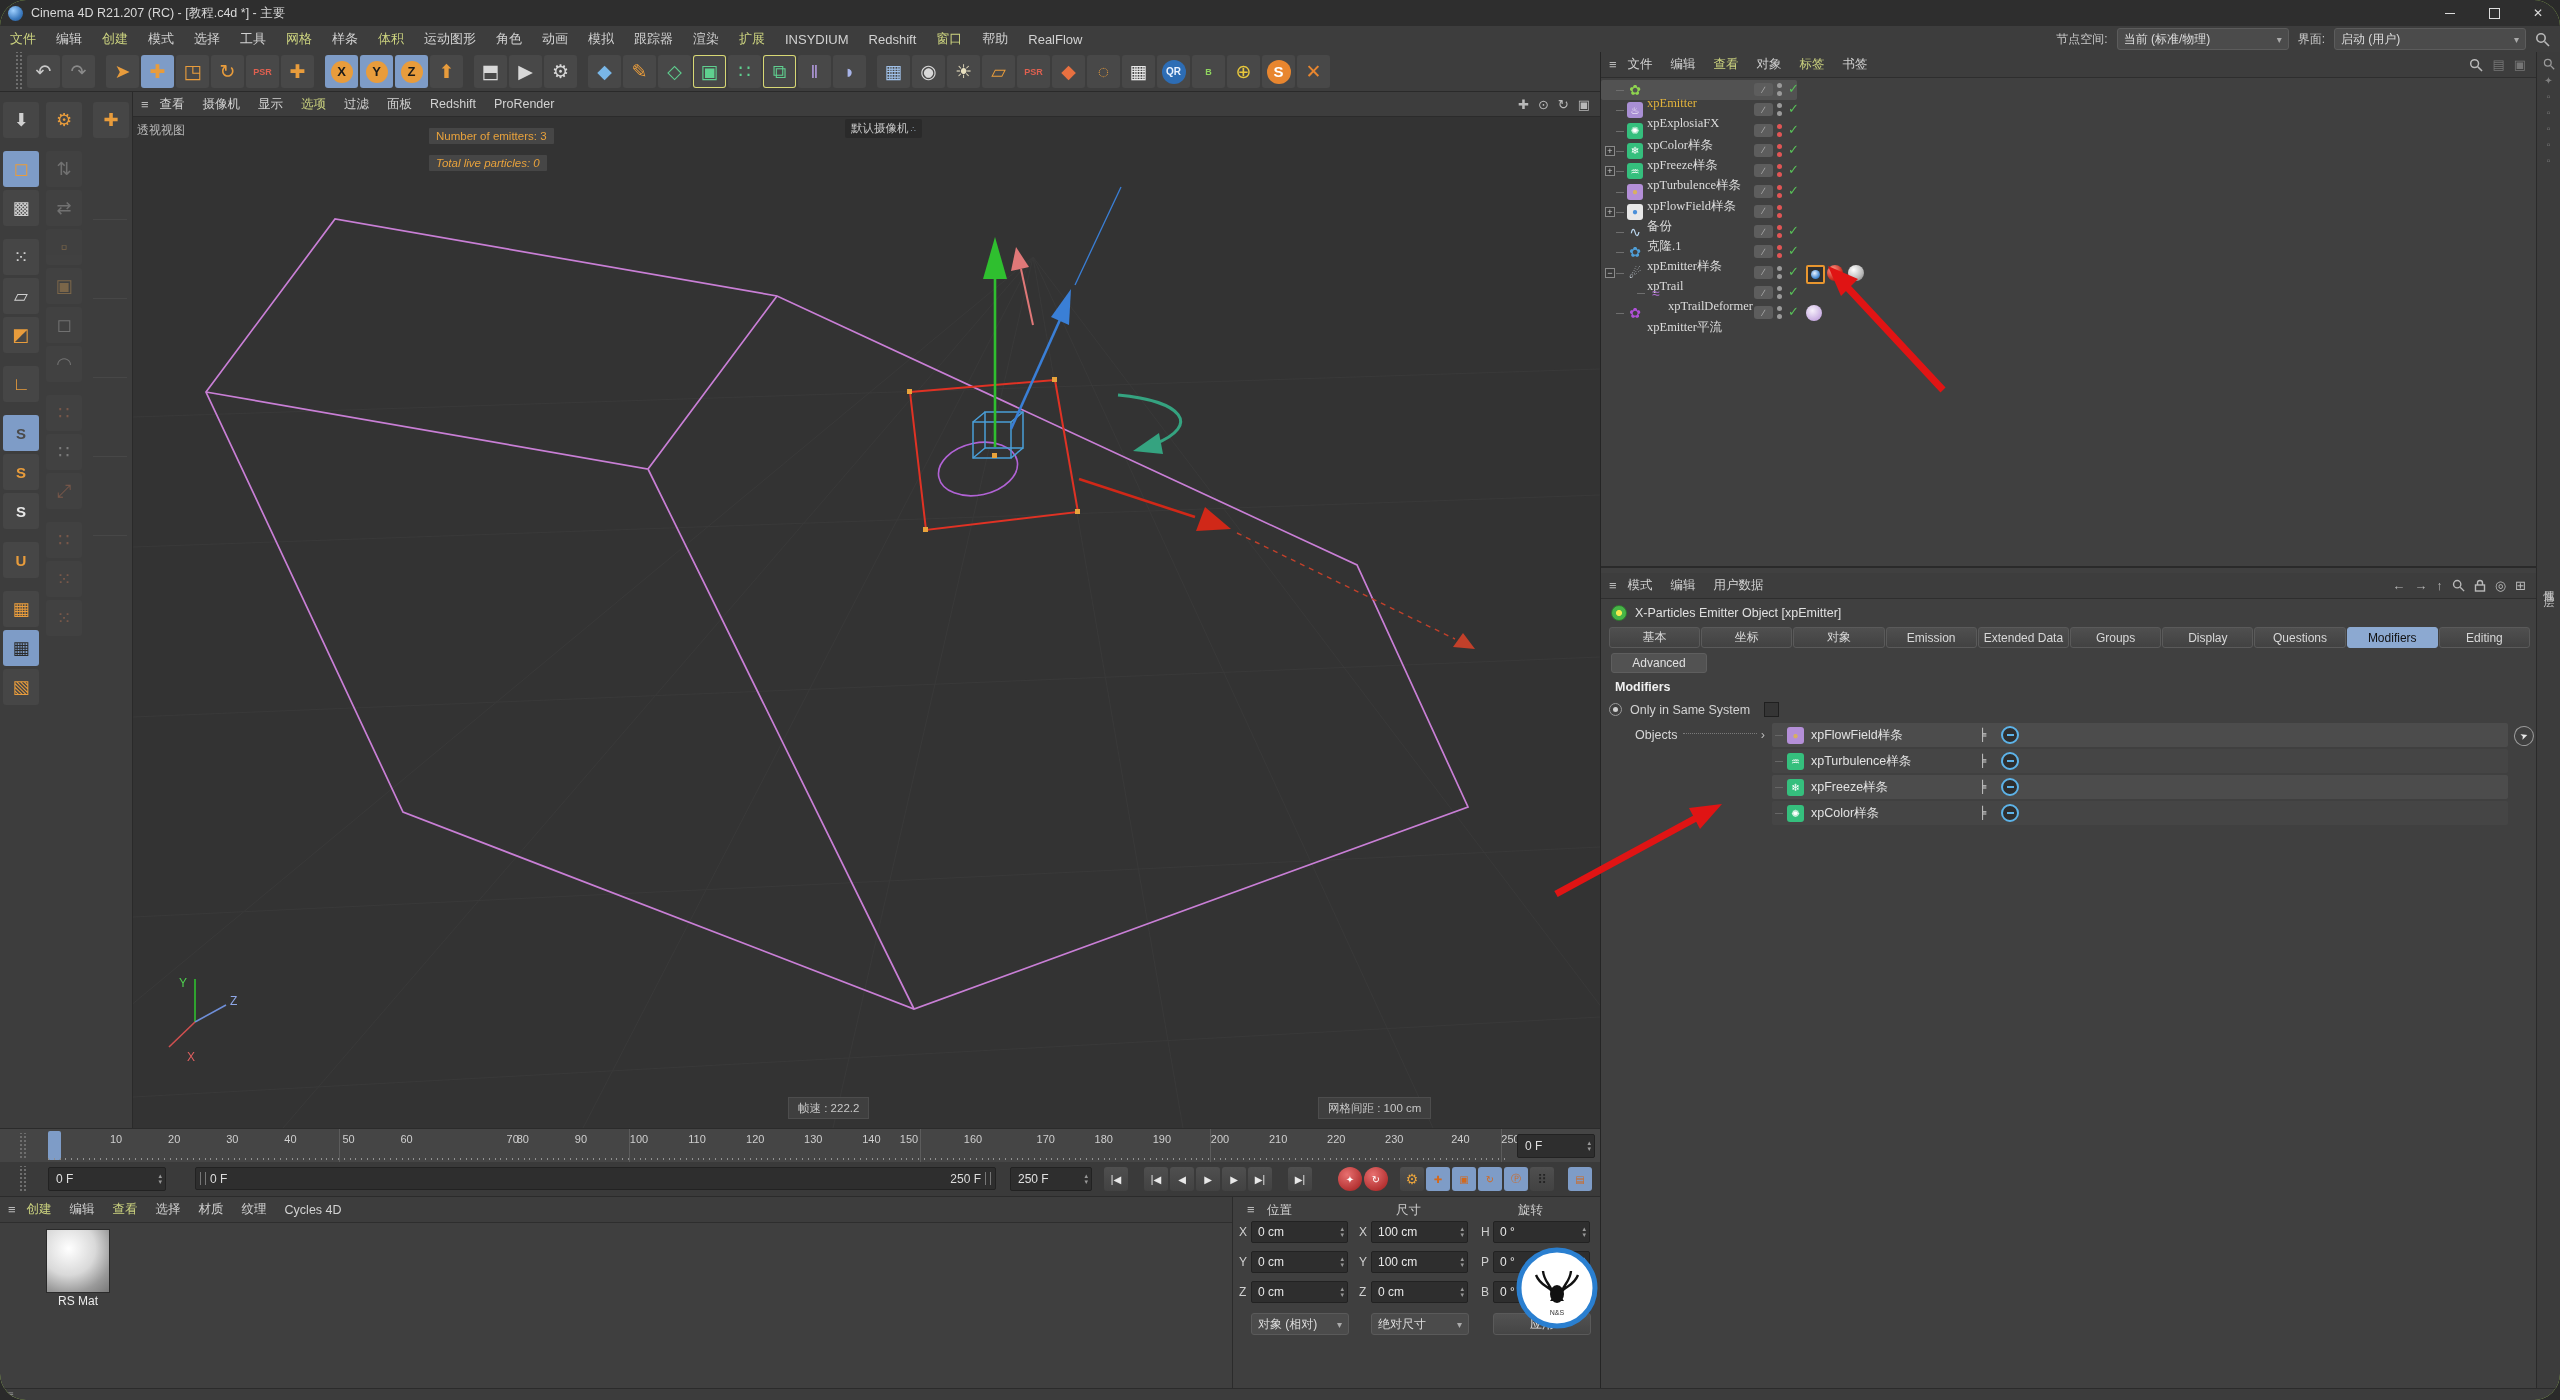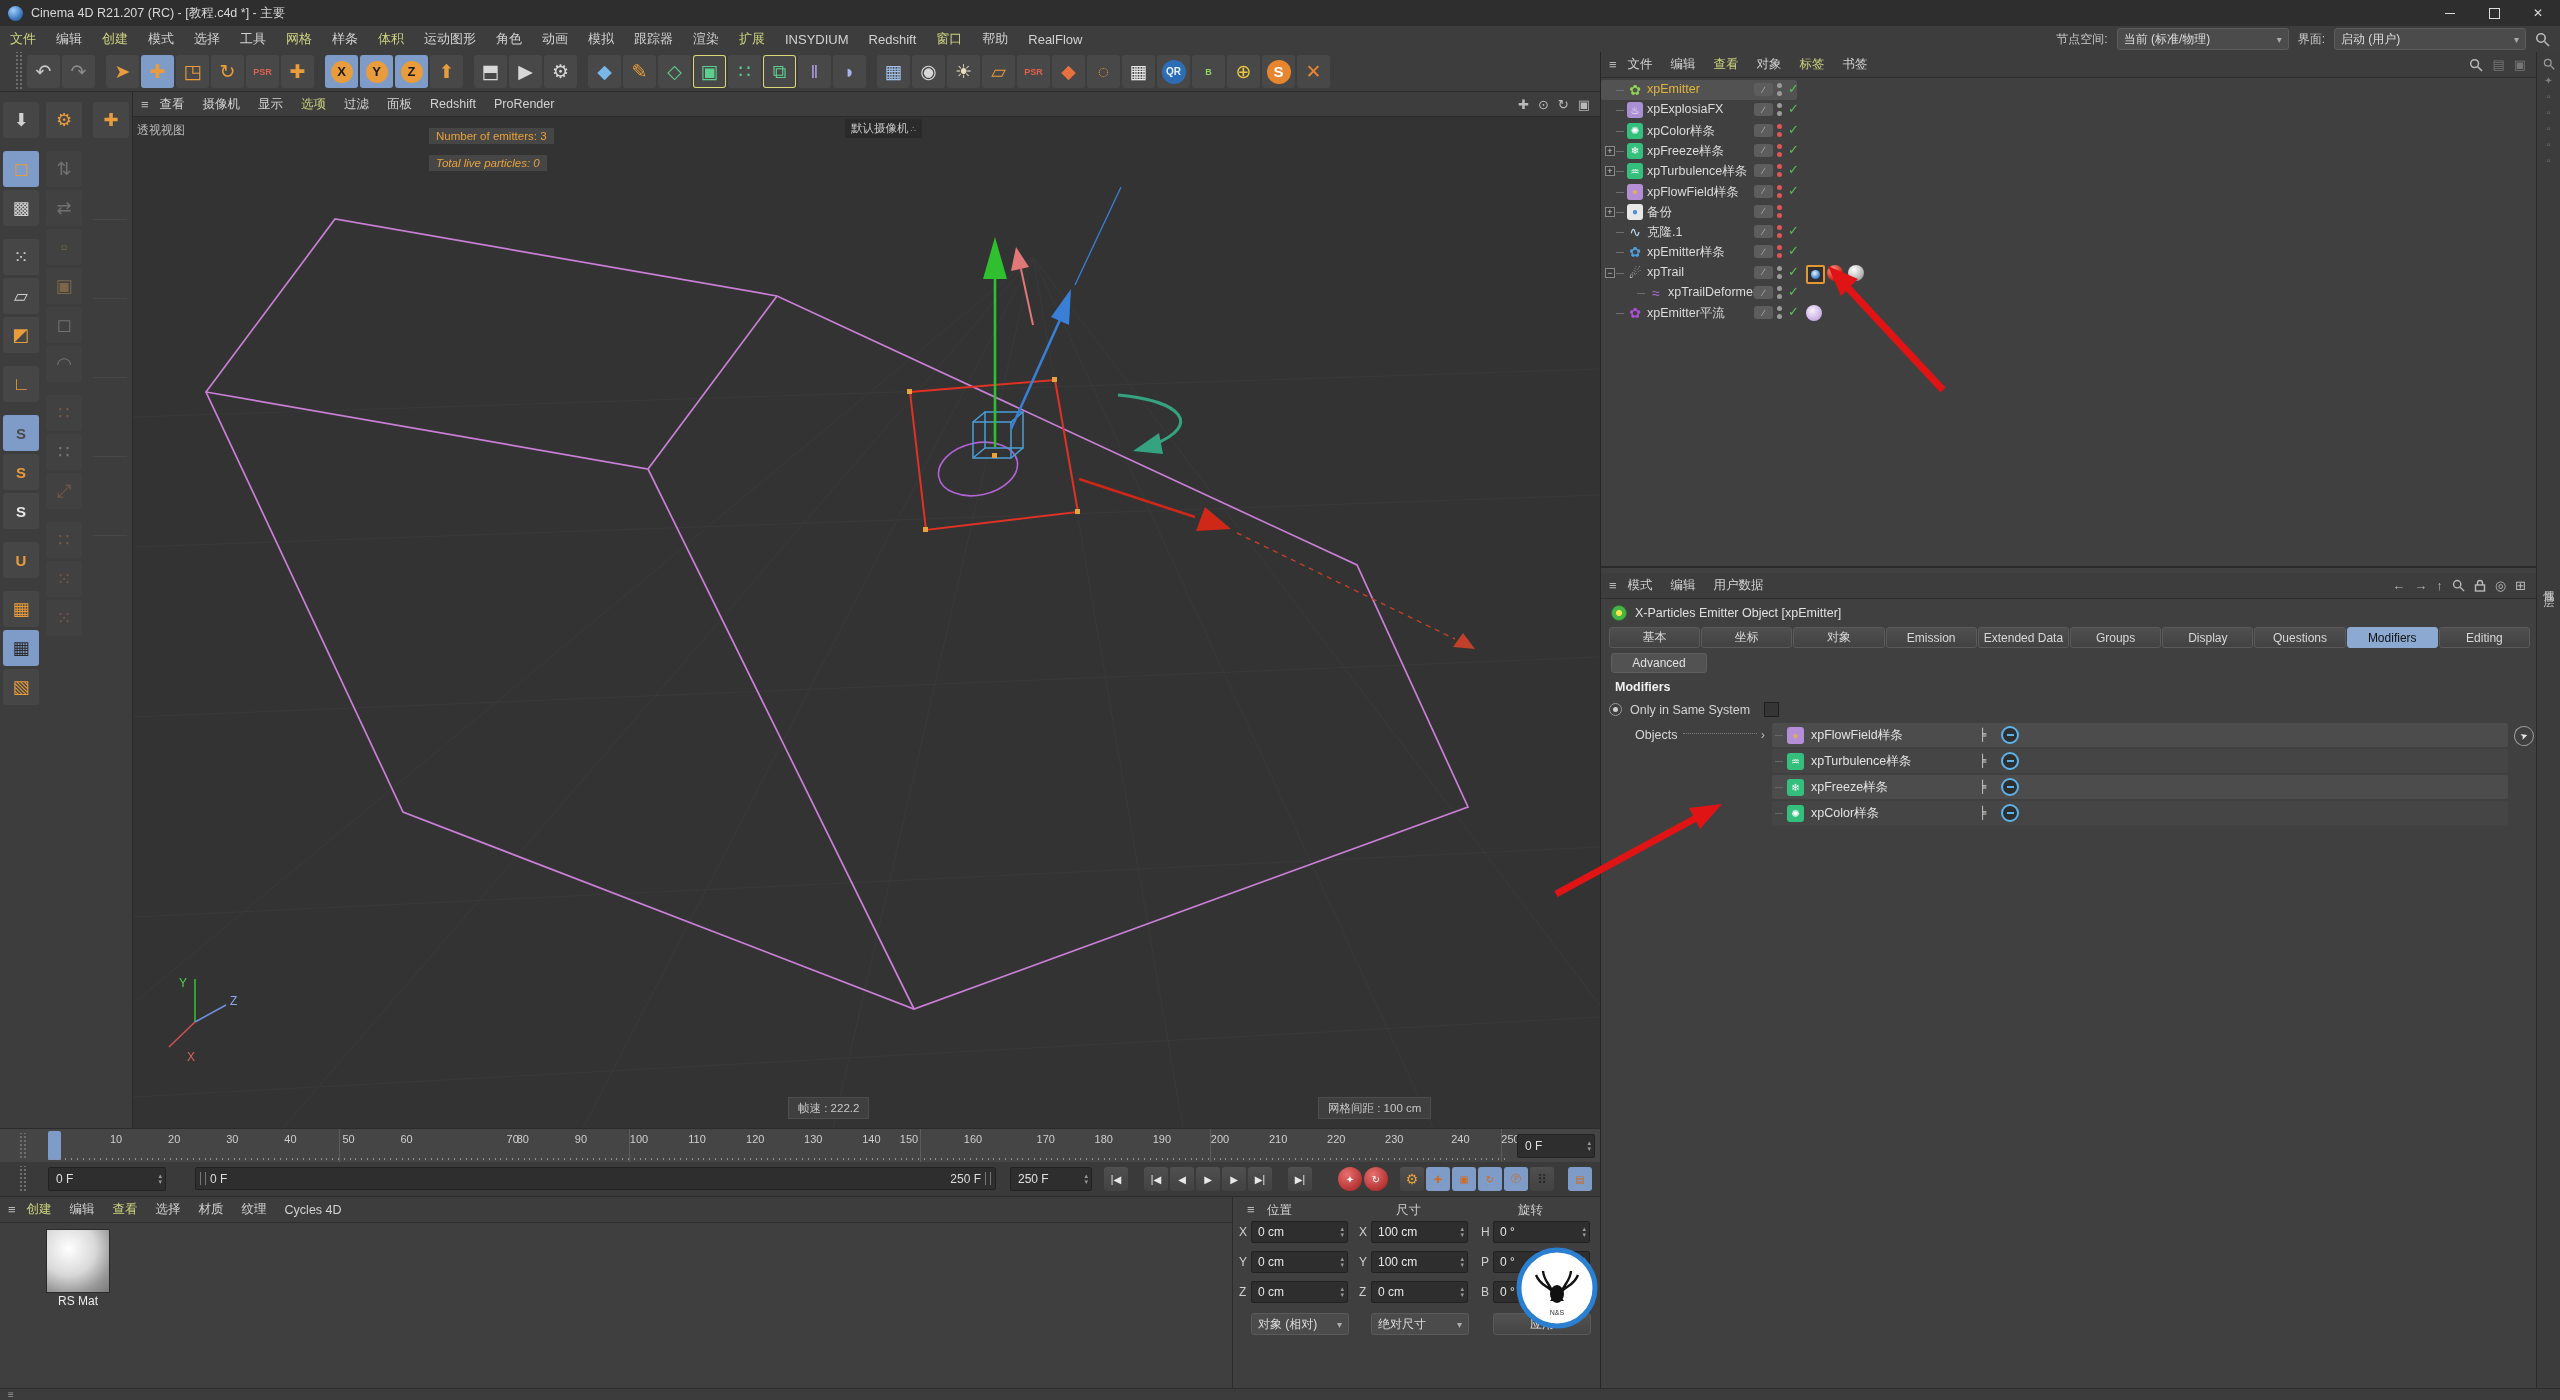--- a/index.html
+++ b/index.html
@@ -1,17 +1,17 @@
 <!DOCTYPE html>
 <html><head>
 <meta charset="utf-8">
 <style>
   html,body{margin:0;padding:0;background:#2a2a2a;}
   #root{position:relative;width:2560px;height:1400px;overflow:hidden;background:#bef264;
-        font-family:"Liberation Sans","DejaVu Sans",sans-serif;color:#d2d2d2;font-size:13px;}
+        font-family:"Liberation Sans","DejaVu Sans",sans-serif;color:#d2d2d2;font-size:13px;border-radius:26px;}
   .abs{position:absolute;}
   .flex{display:flex;align-items:center;}
   .dim{opacity:.45;}
   
   #titlebar{left:0;top:0;width:2560px;height:26px;background:#2e2e2e;display:flex;align-items:center;border-bottom:1px solid #242424;}
   #c4dlogo{width:15px;height:15px;border-radius:50%;margin:0 8px 0 8px;background:radial-gradient(circle at 35% 30%,#9fd0ff,#3d7bbf 60%,#1d4d85);}
   .winbtn{width:44px;height:26px;display:flex;align-items:center;justify-content:center;color:#dcdcdc;font-size:12px;}
   .minbar{width:10px;height:1px;background:#dcdcdc;}
   .maxbox{width:9px;height:9px;border:1px solid #dcdcdc;}
   
@@ -51,21 +51,21 @@
   .pmenu{position:absolute;left:0;width:100%;height:26px;background: #3d3d3d;display:flex;align-items:center;border-bottom:1px solid #2e2e2e;box-sizing:border-box;}
   .pmenu .mi{padding:0 9px;font-size:12.5px;}
   .hamb{color:#b9b9b9;font-size:13px;margin-left:8px;margin-right:2px;}
   .omrow{position:absolute;left:0;width:100%;height:20px;}
   .omsel{position:absolute;left:0;top:0;width:196px;height:20px;background:#525252;border-radius:2px;}
   .omexp{position:absolute;left:4px;top:5px;width:10px;height:10px;background:#393939;border:1px solid #8a8a8a;color:#ccc;
          font-size:9px;line-height:9px;text-align:center;box-sizing:border-box;}
   .omconn{position:absolute;top:10px;width:8px;height:1px;background:#6e6e6e;}
   .omicon{position:absolute;top:2px;width:16px;height:16px;border-radius:3px;display:flex;align-items:center;justify-content:center;font-size:10px;}
   .omicon.noBg{font-size:14px;}
-  .omname{position:absolute;top:2px;font-size:12.5px;color:#dcdcdc;white-space:nowrap;}
+  .omname{position:absolute;top:16px;font-size:12.5px;color:#dcdcdc;white-space:nowrap;font-family:Liberation Serif, serif;}
   .pencil{position:absolute;left:153px;top:3px;width:19px;height:13px;background:#5d5d5d;border-radius:3px;color:#b4b4b4;
           font-size:9px;display:flex;align-items:center;justify-content:center;}
   .vdot{position:absolute;left:176px;width:5px;height:5px;border-radius:50%;}
   .omcheck{position:absolute;left:187px;top:1px;color:#58c058;font-size:13px;font-weight:bold;}
   .tag{position:absolute;top:2px;width:16px;height:16px;}
   .tag.target{width:15px;height:15px;border:2px solid #e8962f;border-radius:2px;background:#2f2f2f;box-sizing:content-box;}
   .tag.target i{display:block;width:9px;height:9px;margin:3px auto;border-radius:50%;background:radial-gradient(circle at 40% 35%,#e8f2ff,#4d8fd6 60%,#245a9a);}
   .tag.material{border-radius:50%;background:radial-gradient(circle at 35% 30%,#ff9a8a,#cc2f22 60%,#7d1410);}
   .tag.sphere{border-radius:50%;background:radial-gradient(circle at 35% 30%,#ffffff,#b9b9b9 60%,#6f6f6f);}
   .tag.flame{border-radius:50%;background:radial-gradient(circle at 40% 35%,#f6f0fb,#c9aee2 70%);display:flex;align-items:center;justify-content:center;font-size:9px;color:#7b4fae;}

